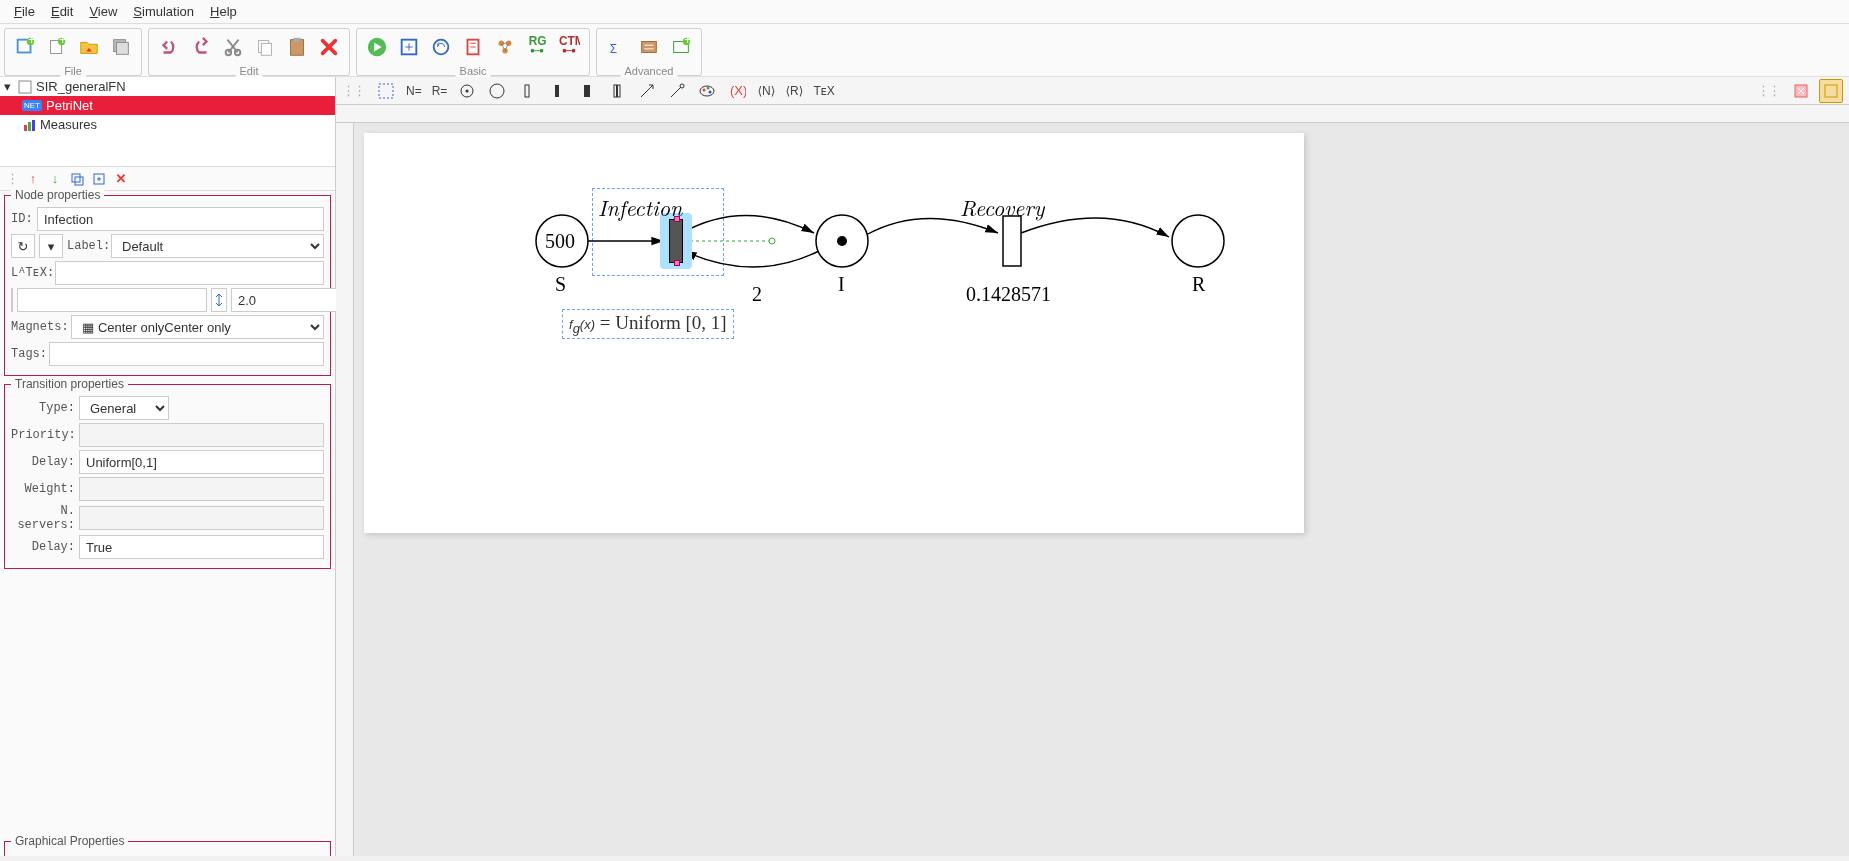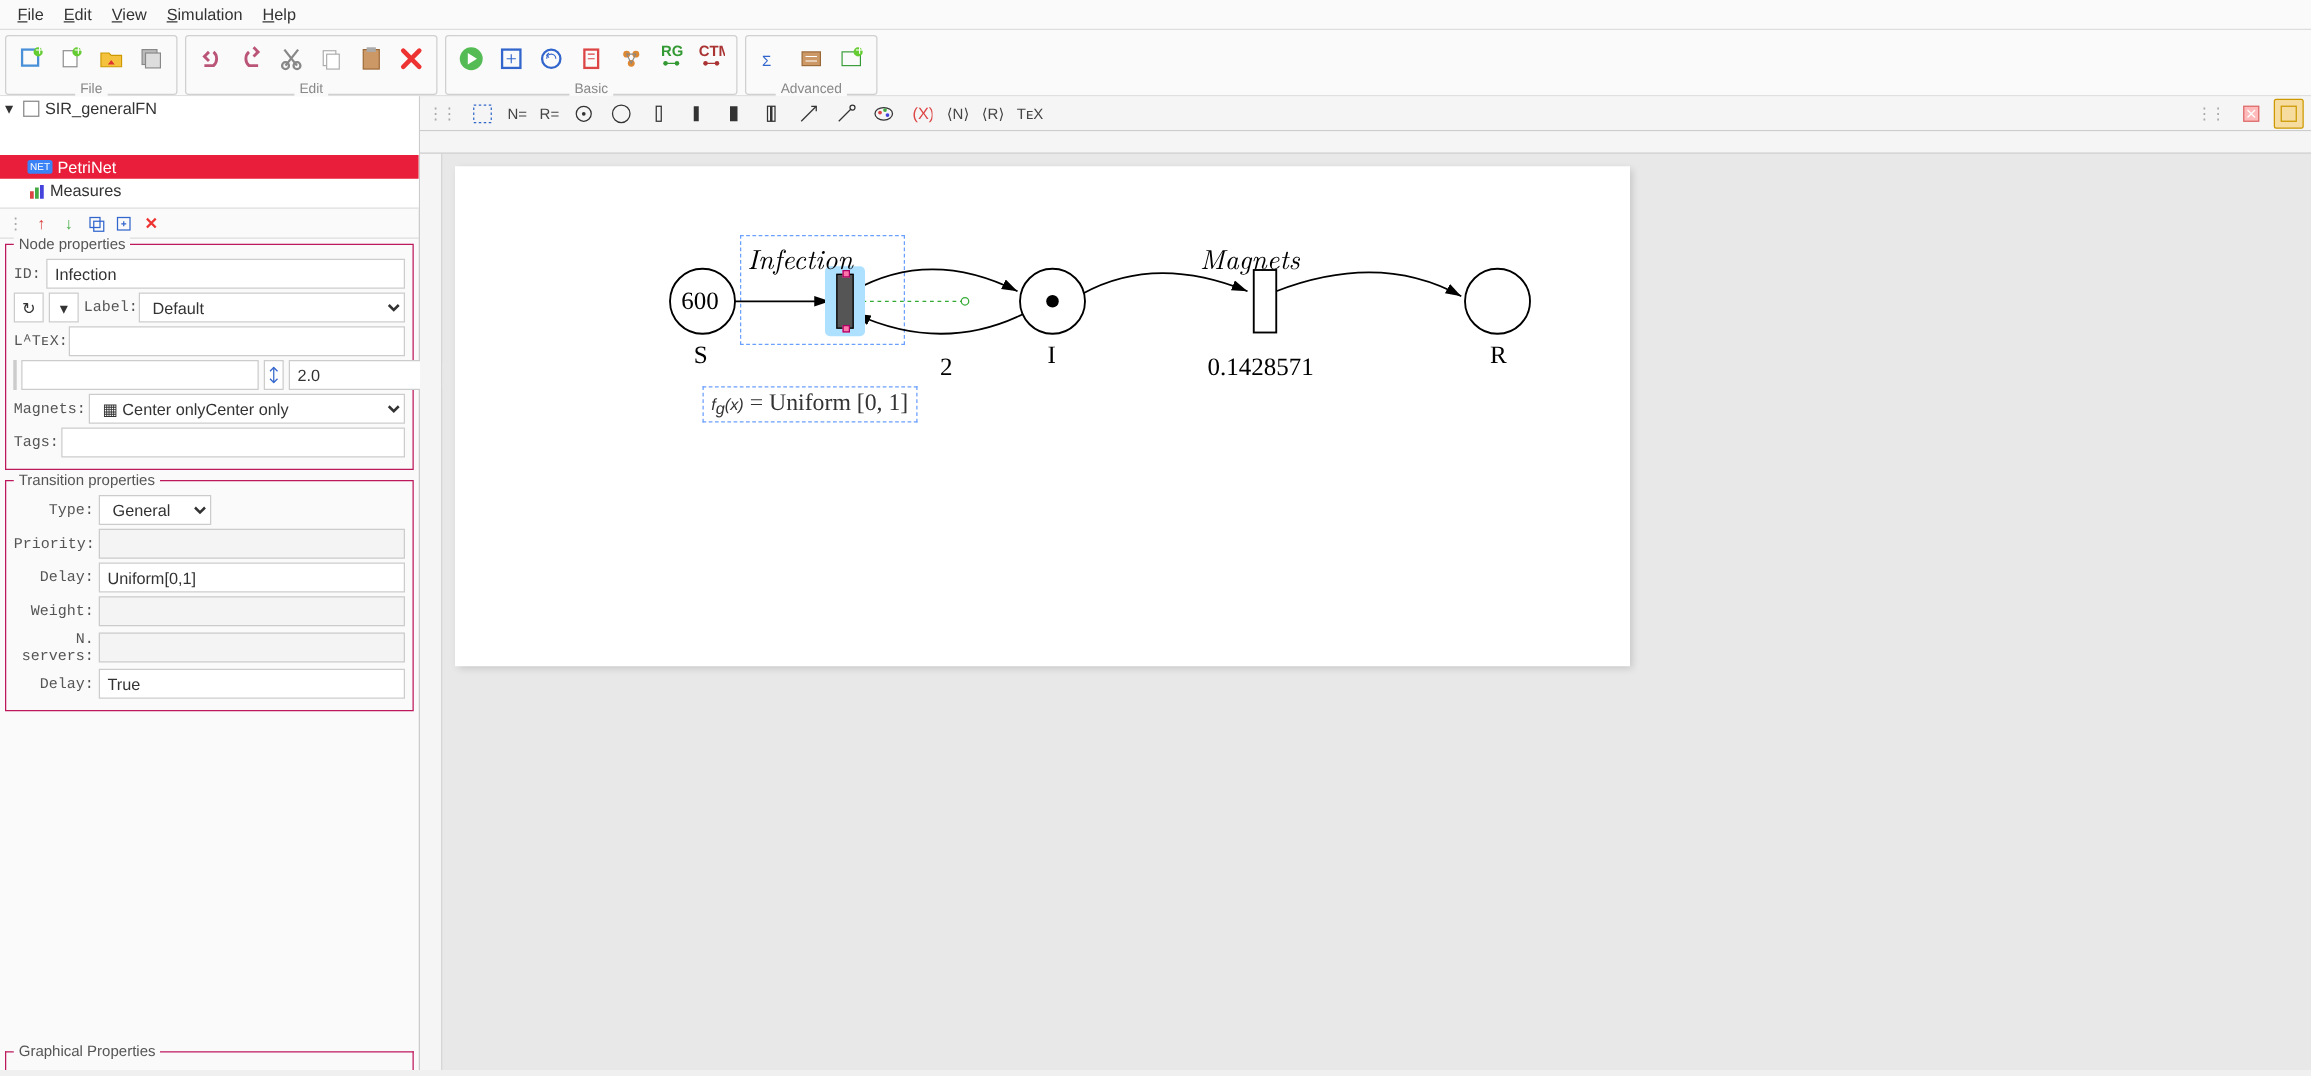--- a/index.html
+++ b/index.html
@@ -17,21 +17,21 @@
 .tbtn { width: 28px; height: 28px; display: flex; align-items: center; justify-content: center; border-radius: 3px; cursor: pointer; }
 .tbtn svg { width: 22px; height: 22px; }
 
 
 .mainrow { display: flex; height: calc(100% - 24px - 58px); }
 .leftcol { width: 336px; background: #fafafa; border-right: 1px solid #ccc; display: flex; flex-direction: column; }
 
 
 .tree { height: 90px; overflow: auto; border-bottom: 1px solid #ddd; background: #fff; }
 .treeitem { padding: 2px 4px; display: flex; align-items: center; gap: 4px; }
-.treeitem.sel { background: #e91e3a; color: #fff; margin-top: 28px; }
+.treeitem.sel { background: #e91e3a; color: #fff; }
 .treeitem.lvl1 { padding-left: 22px; }
 .treeitem .tri { width: 10px; display: inline-block; }
 
 
 .minitb { height: 24px; display: flex; align-items: center; gap: 6px; padding: 0 6px; border-bottom: 1px solid #ddd; }
 .minitb .mb { width: 16px; height: 16px; display:flex;align-items:center;justify-content:center; cursor:pointer;}
 
 
 .panel { border: 1px solid #be185d; margin: 4px; padding: 8px 6px 6px 6px; position: relative; }
 .panel .plabel { position: absolute; top: -8px; left: 6px; background: #fafafa; padding: 0 4px; font-size: 12px; color: #555; }
@@ -446,42 +446,42 @@
             <circle cx="408" cy="108" r="3" fill="none" stroke="#3a3"></circle>
 
             <path d="M502 102 Q560 70 634 100" stroke="#000" stroke-width="1.4" fill="none" marker-end="url(#arrow)"></path>
 
             <path d="M657 100 Q740 68 805 104" stroke="#000" stroke-width="1.4" fill="none" marker-end="url(#arrow)"></path>
           </svg>
 
           <svg style="position:absolute;left:170px;top:80px" width="56" height="56">
             <circle cx="28" cy="28" r="26" fill="#fff" stroke="#000" stroke-width="1.5"></circle>
           </svg>
-          <div class="num" style="left:181px;top:97px">600</div>
+          <div class="num" style="left:181px;top:97px">500</div>
           <div class="sublabel" style="left:191px;top:140px">S</div>
 
           <div style="position:absolute;left:296px;top:80px;width:32px;height:56px;background:#aee0ff;border-radius:4px;display:flex;align-items:center;justify-content:center">
             <div style="width:14px;height:44px;background:#555;border:1px solid #000;position:relative">
               <div style="position:absolute;left:4px;top:-4px;width:6px;height:6px;background:#f7a;border:1px solid #a06"></div>
               <div style="position:absolute;left:4px;bottom:-4px;width:6px;height:6px;background:#f7a;border:1px solid #a06"></div>
             </div>
           </div>
           <div class="label" style="left:234px;top:58px">Infection</div>
 
           <svg style="position:absolute;left:450px;top:80px" width="56" height="56">
             <circle cx="28" cy="28" r="26" fill="#fff" stroke="#000" stroke-width="1.5"></circle>
             <circle cx="28" cy="28" r="5" fill="#000"></circle>
           </svg>
           <div class="sublabel" style="left:474px;top:140px">I</div>
           <div class="num" style="left:388px;top:150px">2</div>
 
           <svg style="position:absolute;left:636px;top:80px" width="24" height="56">
             <rect x="3" y="3" width="18" height="50" fill="#fff" stroke="#000" stroke-width="1.5"></rect>
           </svg>
-          <div class="label" style="left:596px;top:58px">Magnets</div>
+          <div class="label" style="left:596px;top:58px">Recovery</div>
           <div class="num" style="left:602px;top:150px">0.1428571</div>
 
           <svg style="position:absolute;left:806px;top:80px" width="56" height="56">
             <circle cx="28" cy="28" r="26" fill="#fff" stroke="#000" stroke-width="1.5"></circle>
           </svg>
           <div class="sublabel" style="left:828px;top:140px">R</div>
 
           <div class="formulabox" style="left:198px;top:176px">
             <span style="font-style:italic">f<sub>g</sub>(x)</span> = Uniform [0, 1]
           </div>

